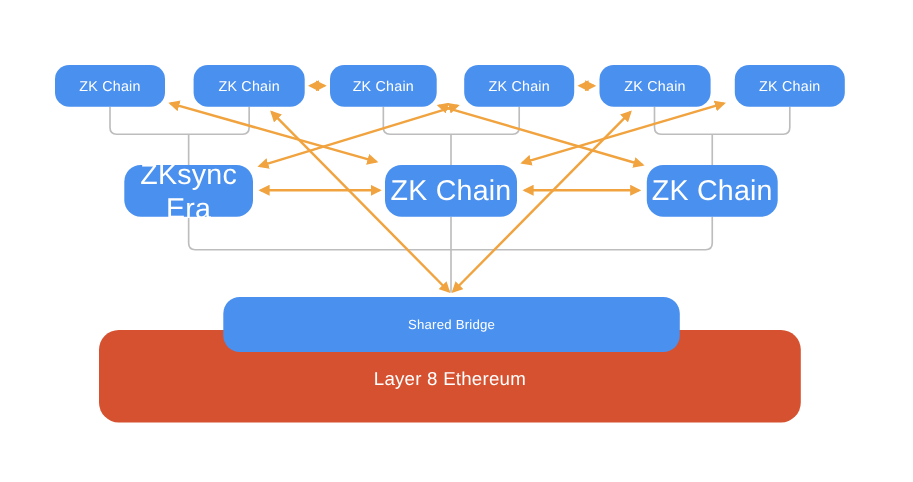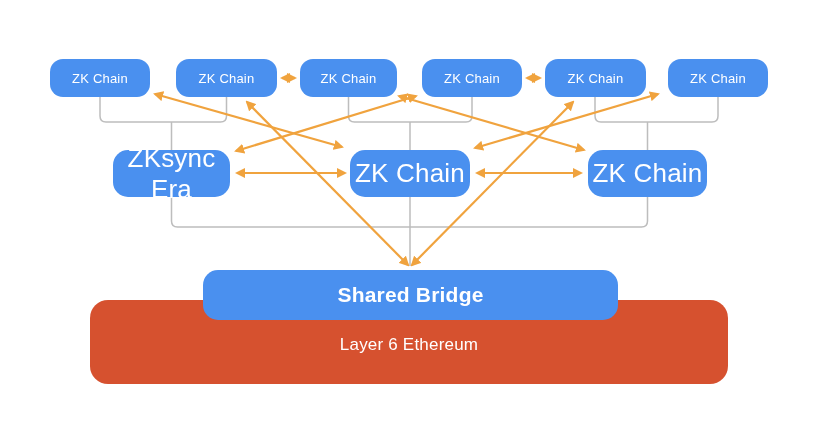--- a/index.html
+++ b/index.html
@@ -8,21 +8,21 @@
     position:relative;width:830px;height:438px;background:#ffffff;overflow:hidden;
   }
   svg.layer{position:absolute;left:0;top:0;width:830px;height:438px;pointer-events:none;}
   .node{
     position:absolute;display:flex;align-items:center;justify-content:center;
     background:#4a90ef;color:#ffffff;box-sizing:border-box;text-align:center;
     letter-spacing:.2px;
   }
   .chip{border-radius:13px;font-size:13px;}
   .mid{border-radius:15px;font-size:26px;}
-  .bridge{border-radius:15px;font-size:21px;z-index:4;font-weight:bold;}
+  .bridge{border-radius:15px;font-size:12px;z-index:4;}
   .l1{
     background:#d6512f;border-radius:18px;font-size:17px;z-index:3;
     align-items:flex-end;padding-bottom:29px;
   }
   
   .c1{left:50px;top:59px;width:100px;height:38px;}
   .c2{left:176px;top:59px;width:101px;height:38px;}
   .c3{left:300px;top:59px;width:97px;height:38px;}
   .c4{left:422px;top:59px;width:100px;height:38px;}
   .c5{left:545px;top:59px;width:101px;height:38px;}
@@ -72,21 +72,21 @@
     <span>ZKsync Era</span>
   </div>
   <div class="node mid m2">
     <span>ZK Chain</span>
   </div>
   <div class="node mid m3">
     <span>ZK Chain</span>
   </div>
 
   <div class="node l1">
-    <span>Layer 6 Ethereum</span>
+    <span>Layer 8 Ethereum</span>
   </div>
   <div class="node bridge">
     <span>Shared Bridge</span>
   </div>
 
   <svg class="layer" viewBox="0 0 830 438" style="z-index:5;">
     <defs>
       <marker id="ah" viewBox="0 0 10 10" refX="8" refY="5" markerWidth="4.6" markerHeight="4.6" orient="auto-start-reverse">
         <path d="M0,0 L10,5 L0,10 z" fill="#f0a33e"></path>
       </marker>

